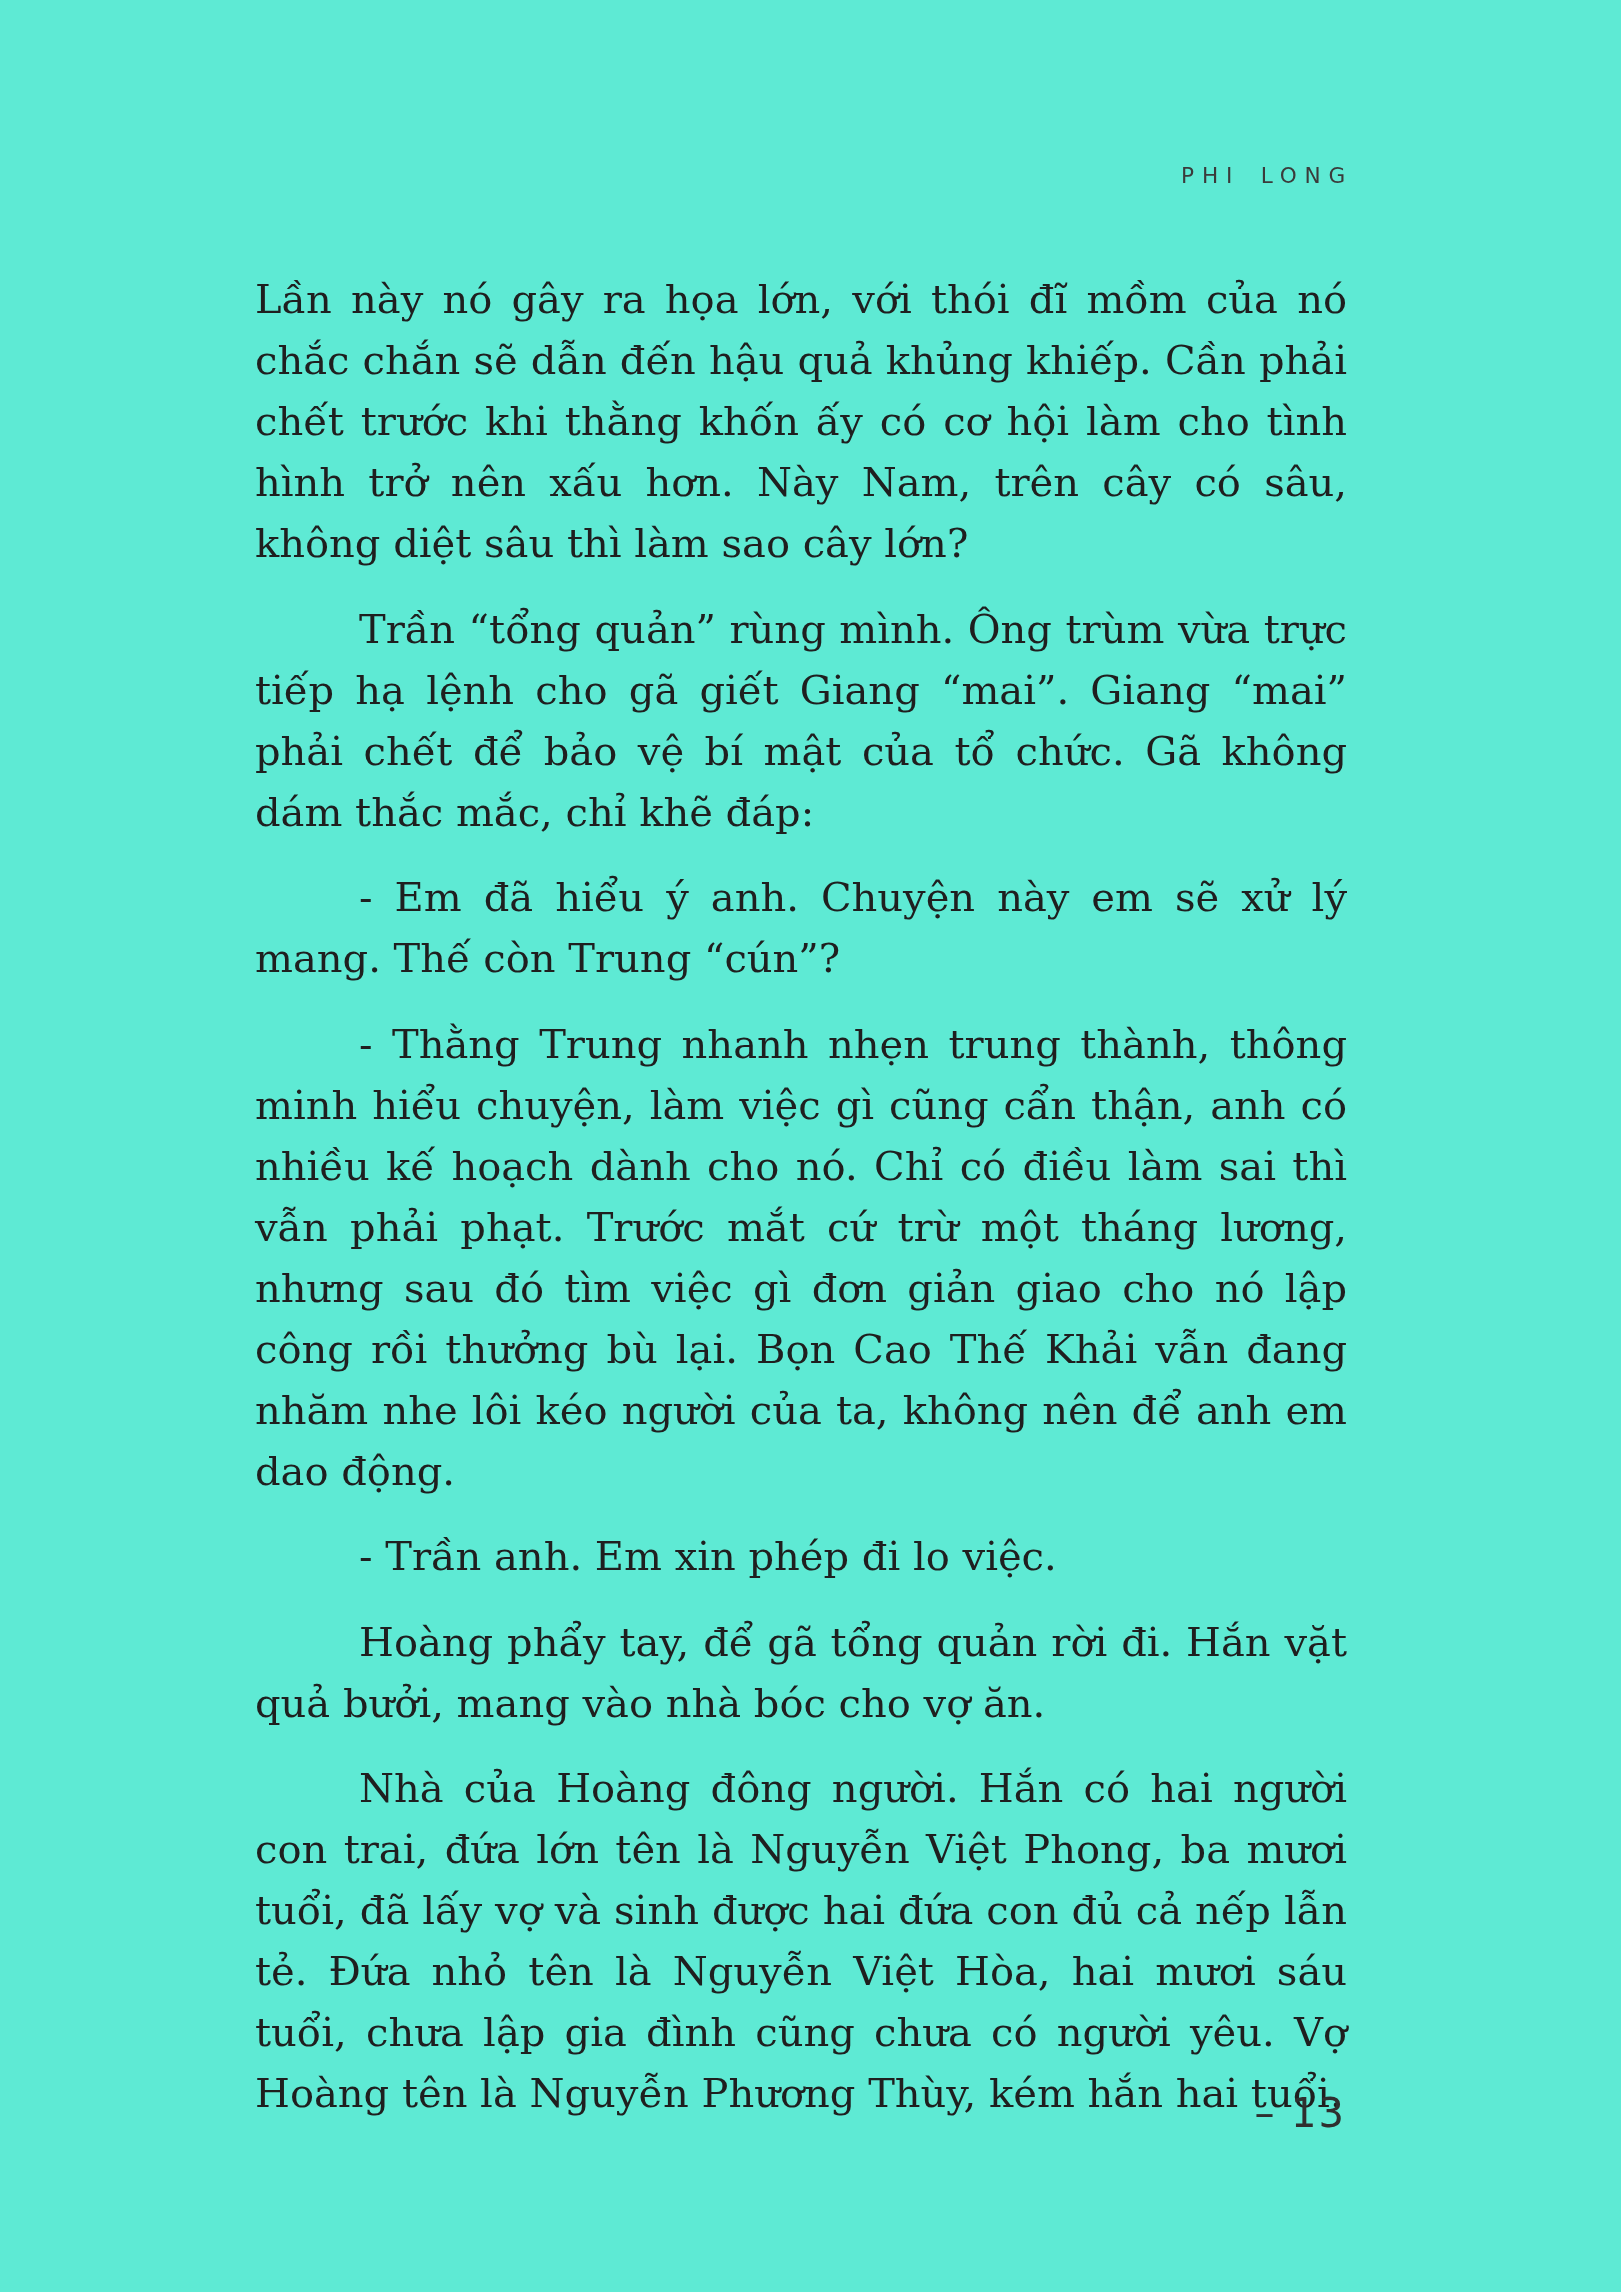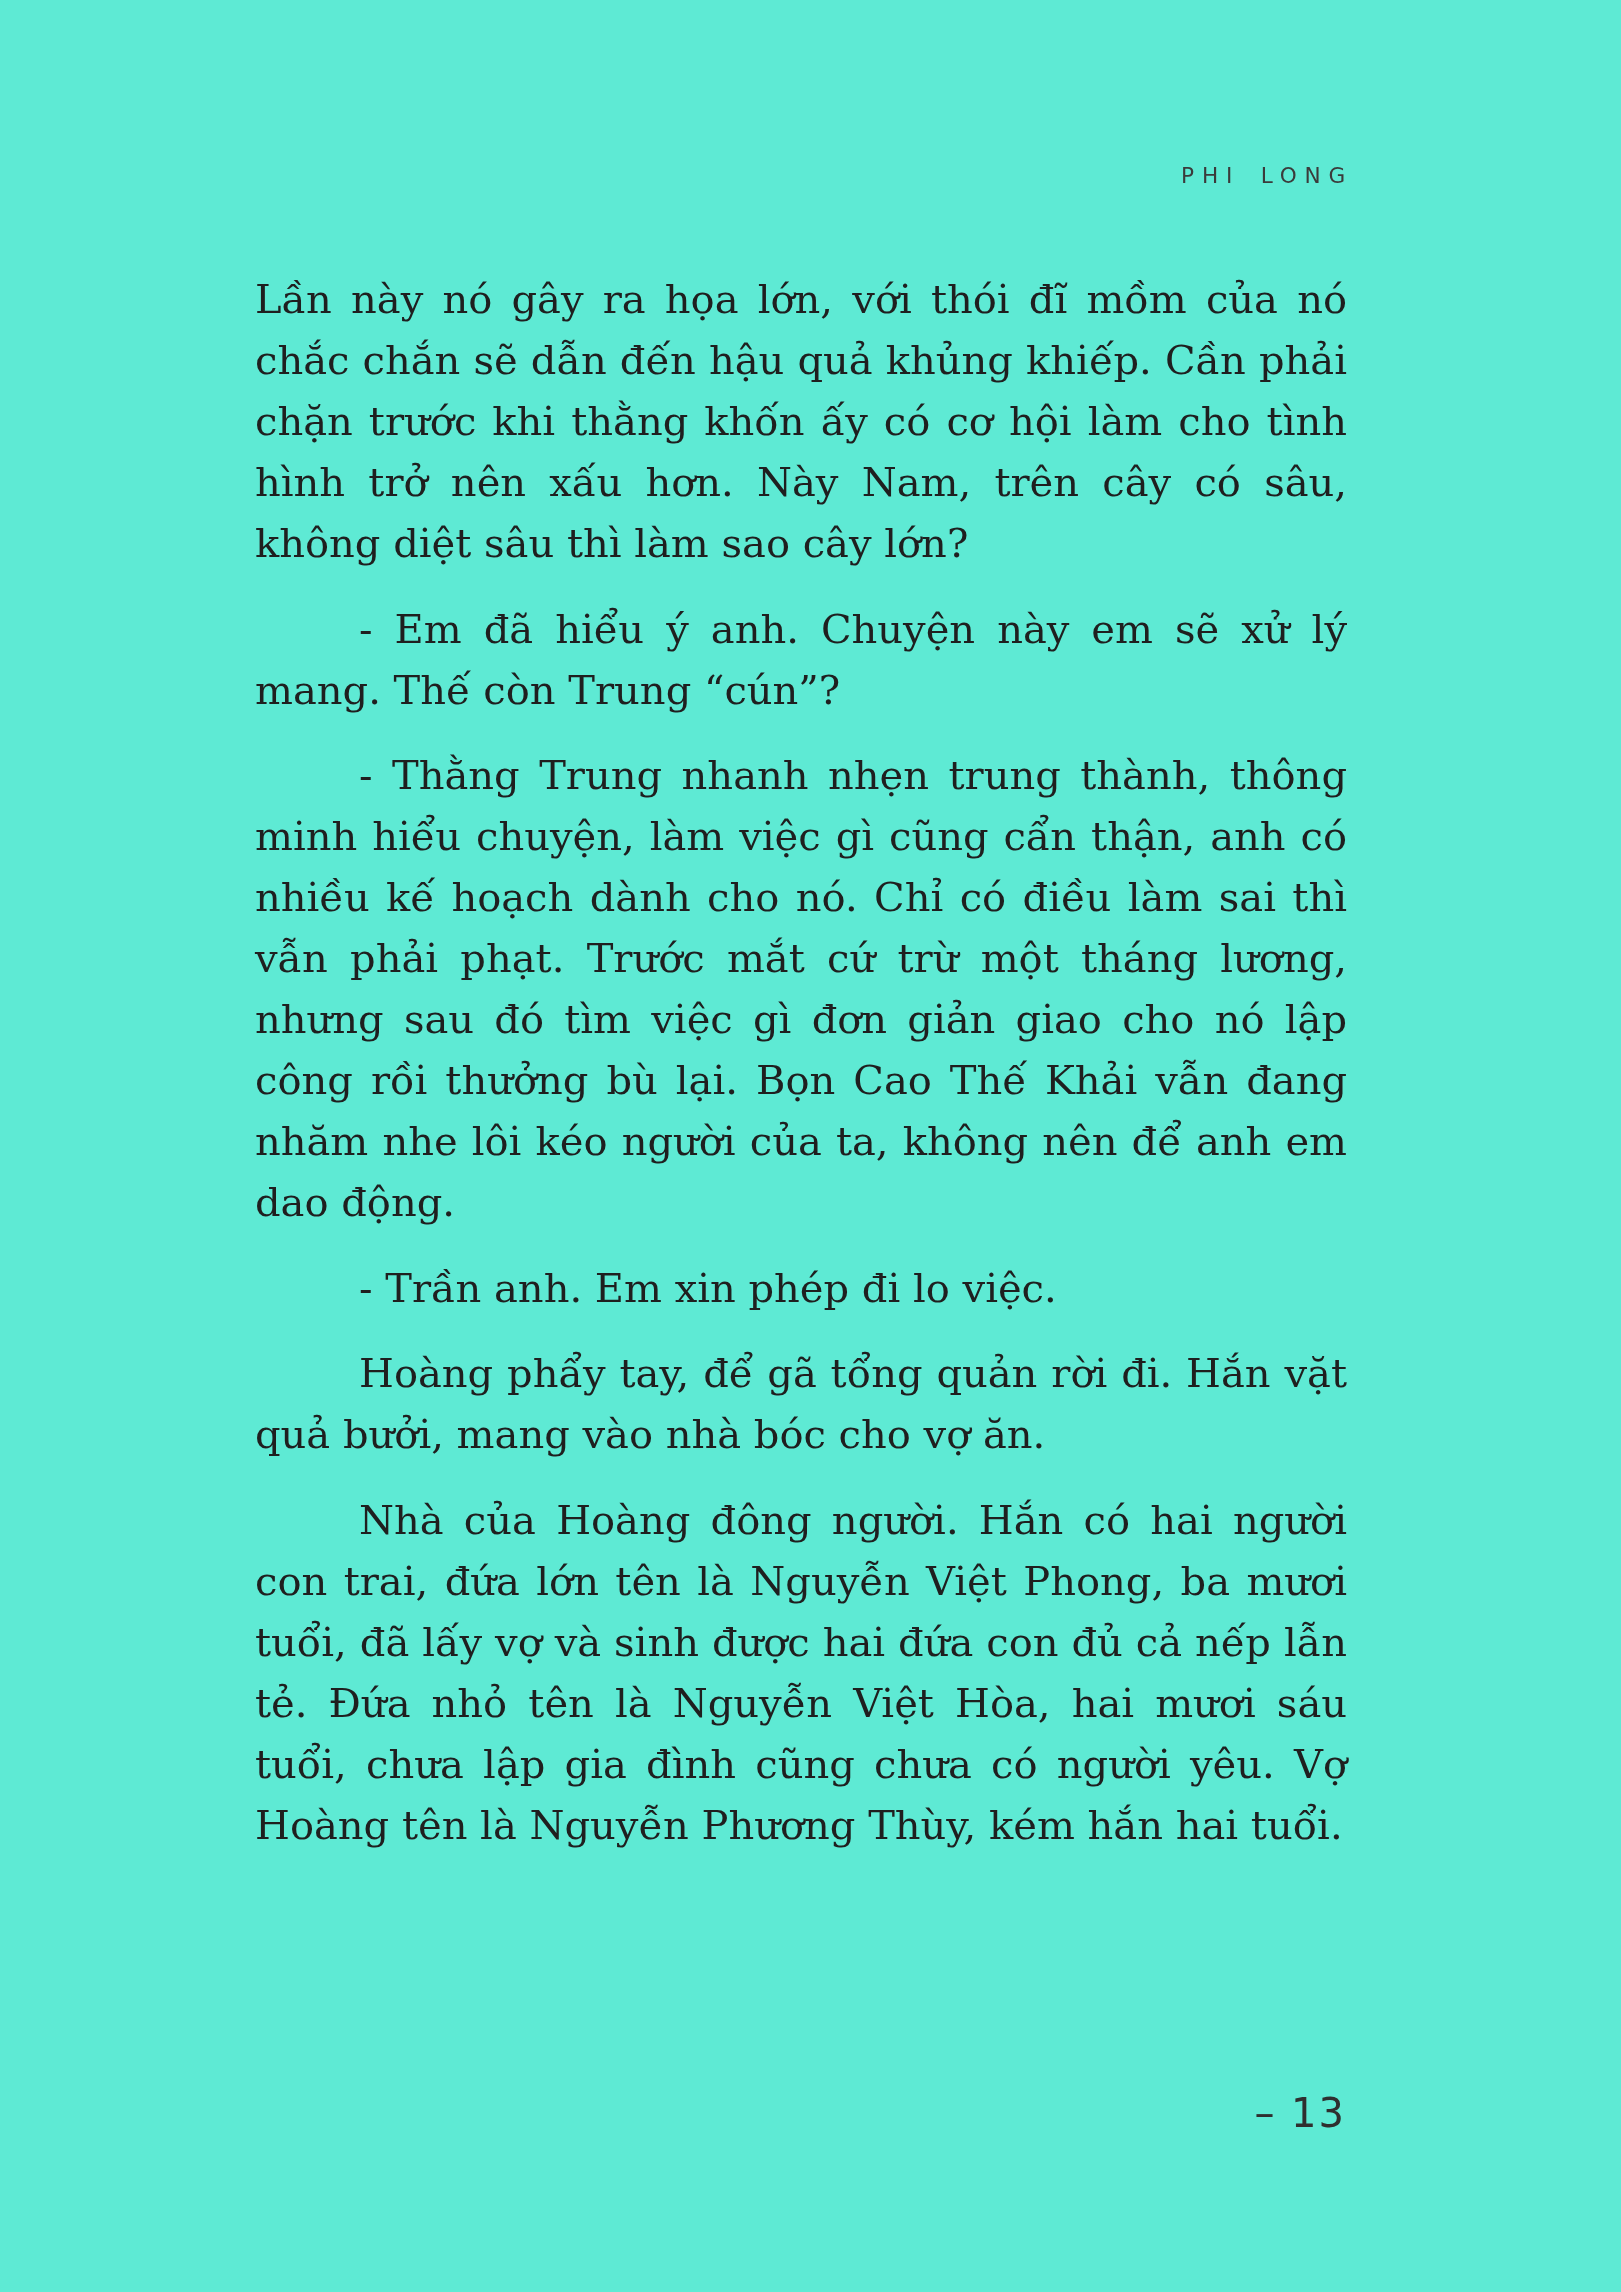--- a/index.html
+++ b/index.html
@@ -57,21 +57,22 @@
   }
 </style>
 </head>
 <body>
 
 <div class="page">
 
   <div class="running-header">PHI LONG</div>
 
   <div class="text-block">
-    <p class="para">Lần này nó gây ra họa lớn, với thói đĩ mồm của nó chắc chắn sẽ dẫn đến hậu quả khủng khiếp. Cần phải chặn trước khi thằng khốn ấy có cơ hội làm cho tình hình trở nên xấu hơn. Này Nam, trên cây có sâu, không diệt sâu thì làm sao cây lớn?</p>
+    <p class="para">Lần này nó gây ra họa lớn, với thói đĩ mồm của nó chắc chắn sẽ dẫn đến hậu quả khủng khiếp. Cần phải chết trước khi thằng khốn ấy có cơ hội làm cho tình hình trở nên xấu hơn. Này Nam, trên cây có sâu, không diệt sâu thì làm sao cây lớn?</p>
+    <p class="para indent">Trần “tổng quản” rùng mình. Ông trùm vừa trực tiếp hạ lệnh cho gã giết Giang “mai”. Giang “mai” phải chết để bảo vệ bí mật của tổ chức. Gã không dám thắc mắc, chỉ khẽ đáp:</p>
     <p class="para indent">- Em đã hiểu ý anh. Chuyện này em sẽ xử lý mang. Thế còn Trung “cún”?</p>
     <p class="para indent">- Thằng Trung nhanh nhẹn trung thành, thông minh hiểu chuyện, làm việc gì cũng cẩn thận, anh có nhiều kế hoạch dành cho nó. Chỉ có điều làm sai thì vẫn phải phạt. Trước mắt cứ trừ một tháng lương, nhưng sau đó tìm việc gì đơn giản giao cho nó lập công rồi thưởng bù lại. Bọn Cao Thế Khải vẫn đang nhăm nhe lôi kéo người của ta, không nên để anh em dao động.</p>
     <p class="para indent">- Trần anh. Em xin phép đi lo việc.</p>
     <p class="para indent">Hoàng phẩy tay, để gã tổng quản rời đi. Hắn vặt quả bưởi, mang vào nhà bóc cho vợ ăn.</p>
     <p class="para indent">Nhà của Hoàng đông người. Hắn có hai người con trai, đứa lớn tên là Nguyễn Việt Phong, ba mươi tuổi, đã lấy vợ và sinh được hai đứa con đủ cả nếp lẫn tẻ. Đứa nhỏ tên là Nguyễn Việt Hòa, hai mươi sáu tuổi, chưa lập gia đình cũng chưa có người yêu. Vợ Hoàng tên là Nguyễn Phương Thùy, kém hắn hai tuổi.</p>
   </div>
 
   <div class="page-number">– 13</div>
 
 </div>

